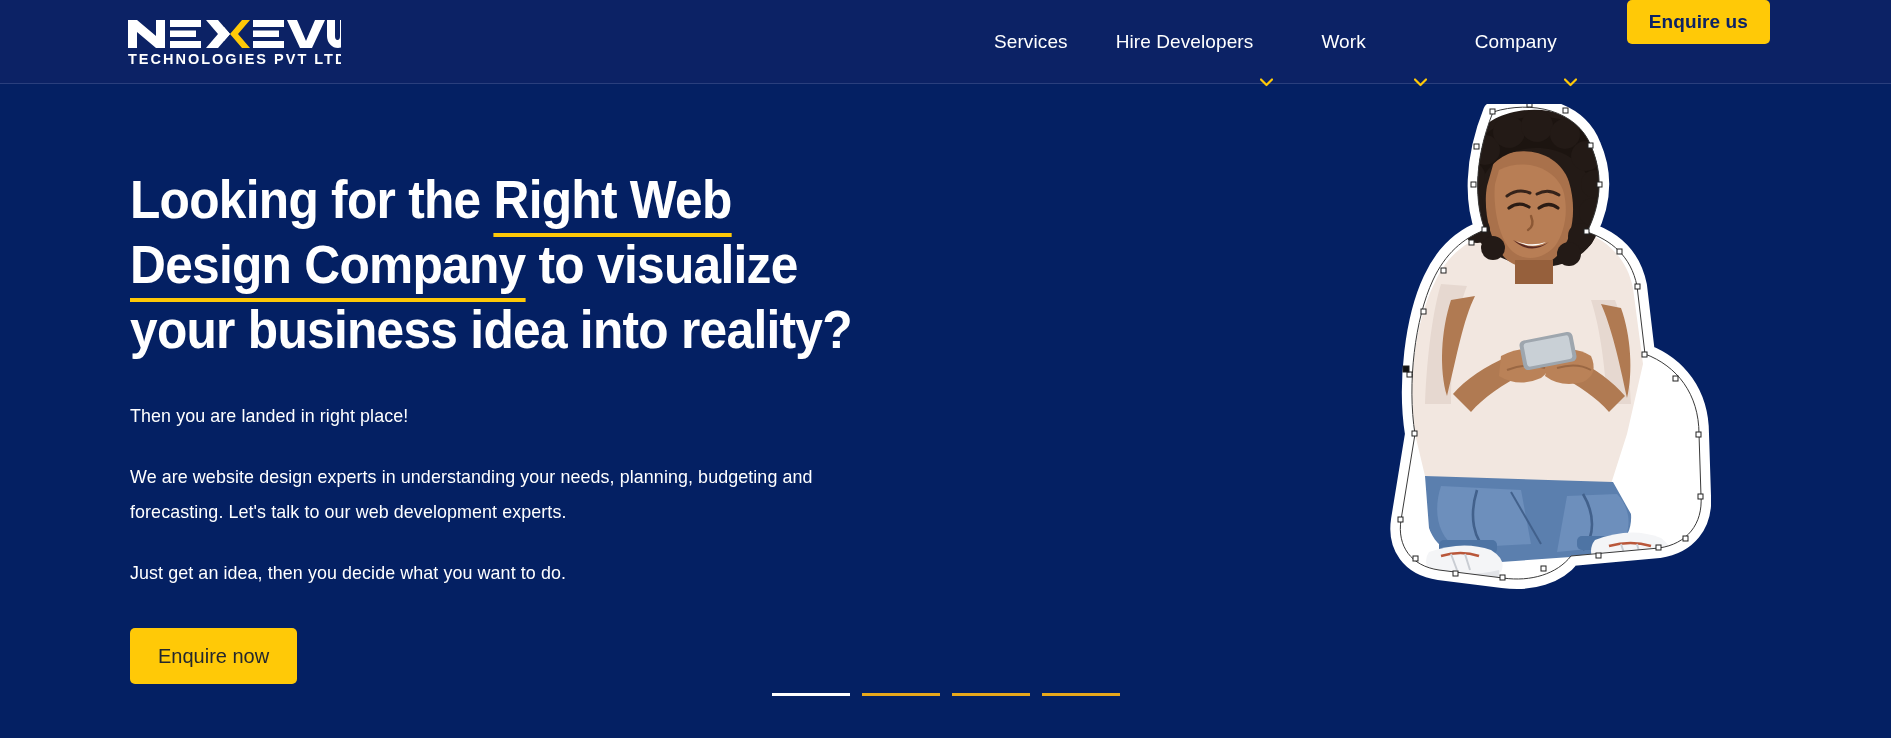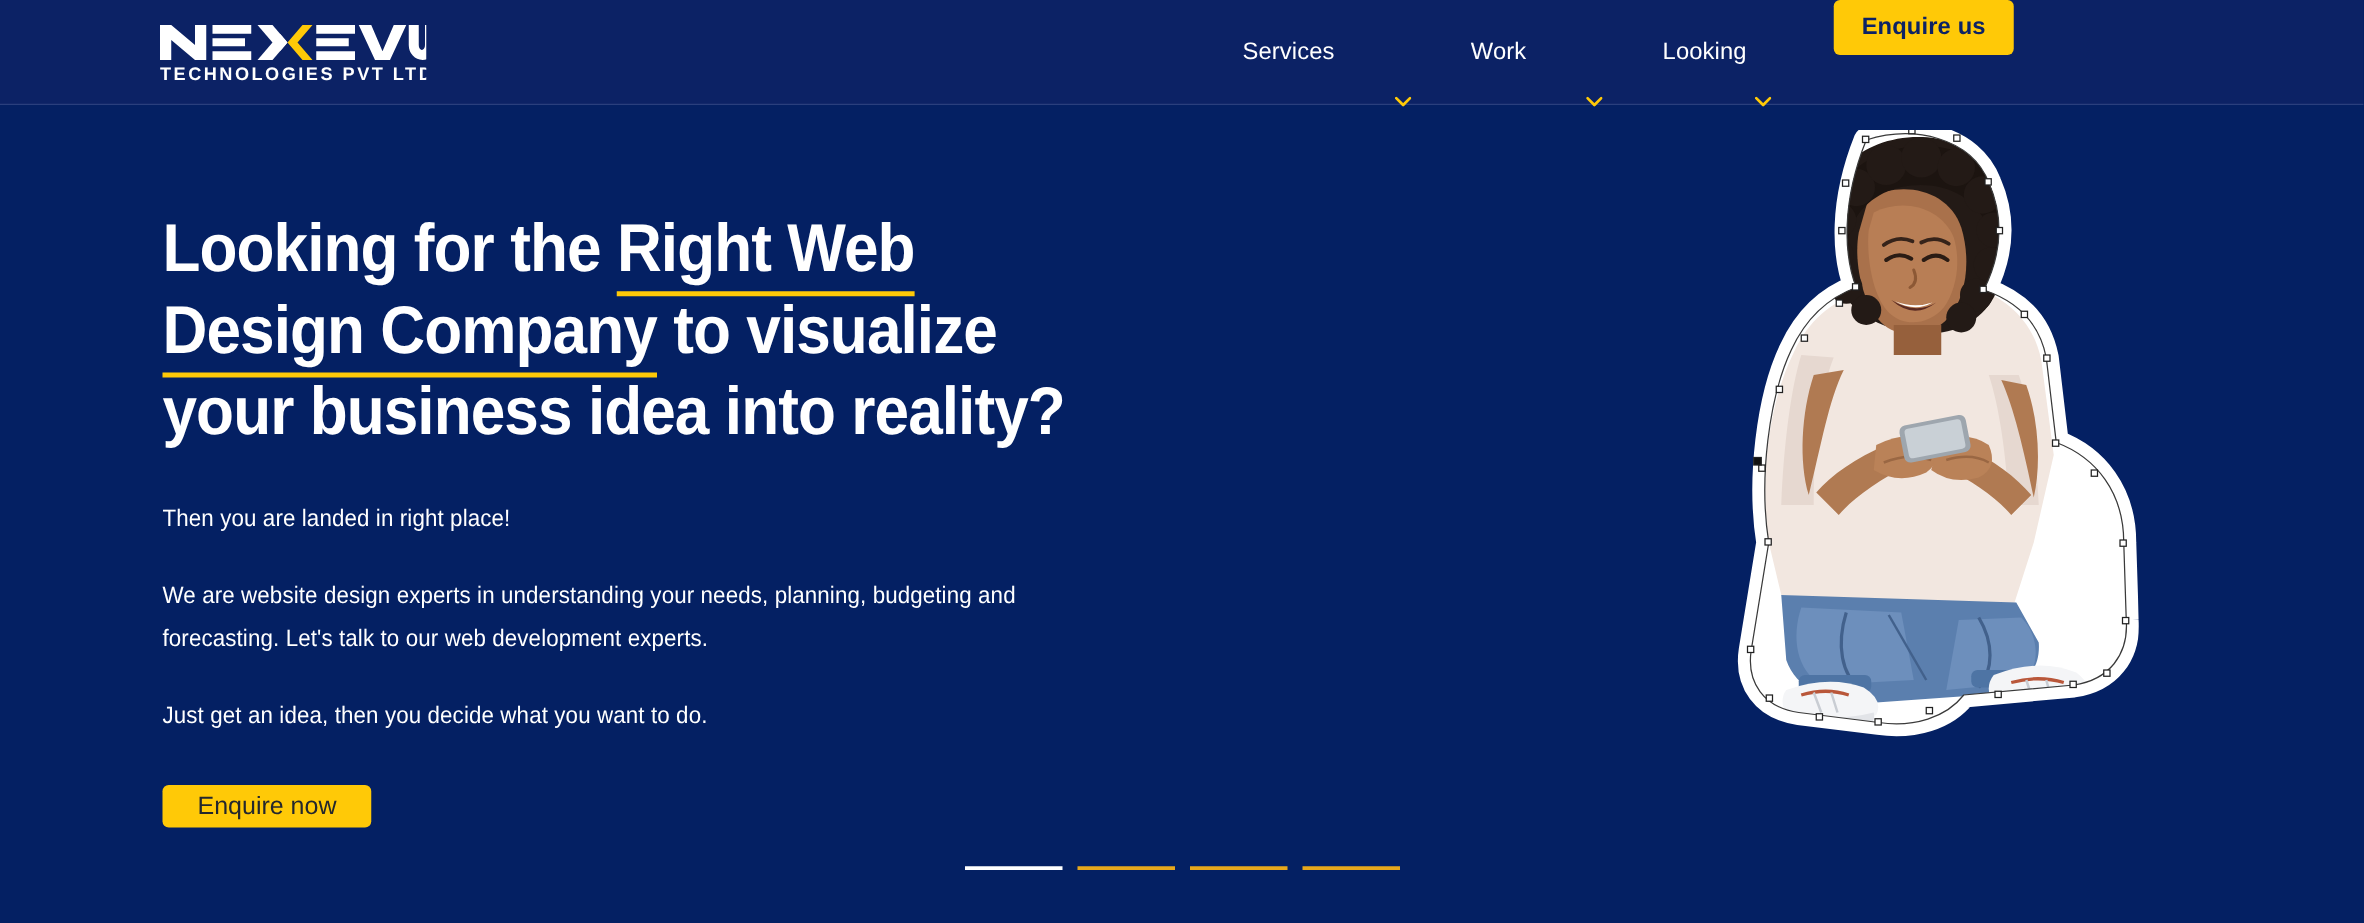--- a/index.html
+++ b/index.html
@@ -149,21 +149,21 @@
   }
 
   .enquire-btn {
     margin-top:38px;
     display:inline-block;
     background:#FFC907;
     color:#23272e;
     border:none;
     border-radius:5px;
     padding:0 28px;
-    height:34px;
+    height:56px;
     font-family:"Liberation Sans", sans-serif;
     font-size:20px;
     font-weight:400;
     cursor:pointer;
     white-space:nowrap;
   }
 
   
   .hero-figure {
     position:absolute;
@@ -231,41 +231,42 @@
       </svg>
     </a>
 
     <nav class="nav">
 
       <a class="nav-item" href="#">
         <span class="nav-label">Services</span>
       </a>
 
       <a class="nav-item" href="#">
+        <span class="nav-label">Hire Developers</span>
         <span class="chev">
           <svg width="13" height="9" viewBox="0 0 13 9">
               <path d="M1 1.5 L6.5 7 L12 1.5" fill="none" stroke="#FFC907" stroke-width="2.2" stroke-linecap="round" stroke-linejoin="round"></path>
             </svg>
         </span>
       </a>
 
       <a class="nav-item" href="#">
         <span class="nav-label">Work</span>
       </a>
 
       <a class="nav-item" href="#">
         <span class="chev">
           <svg width="13" height="9" viewBox="0 0 13 9">
               <path d="M1 1.5 L6.5 7 L12 1.5" fill="none" stroke="#FFC907" stroke-width="2.2" stroke-linecap="round" stroke-linejoin="round"></path>
             </svg>
         </span>
       </a>
 
       <a class="nav-item" href="#">
-        <span class="nav-label">Looking</span>
+        <span class="nav-label">Company</span>
         <span class="chev">
           <svg width="13" height="9" viewBox="0 0 13 9">
               <path d="M1 1.5 L6.5 7 L12 1.5" fill="none" stroke="#FFC907" stroke-width="2.2" stroke-linecap="round" stroke-linejoin="round"></path>
             </svg>
         </span>
       </a>
 
       <button class="contact-btn">Enquire us</button>
     </nav>
   </header>

